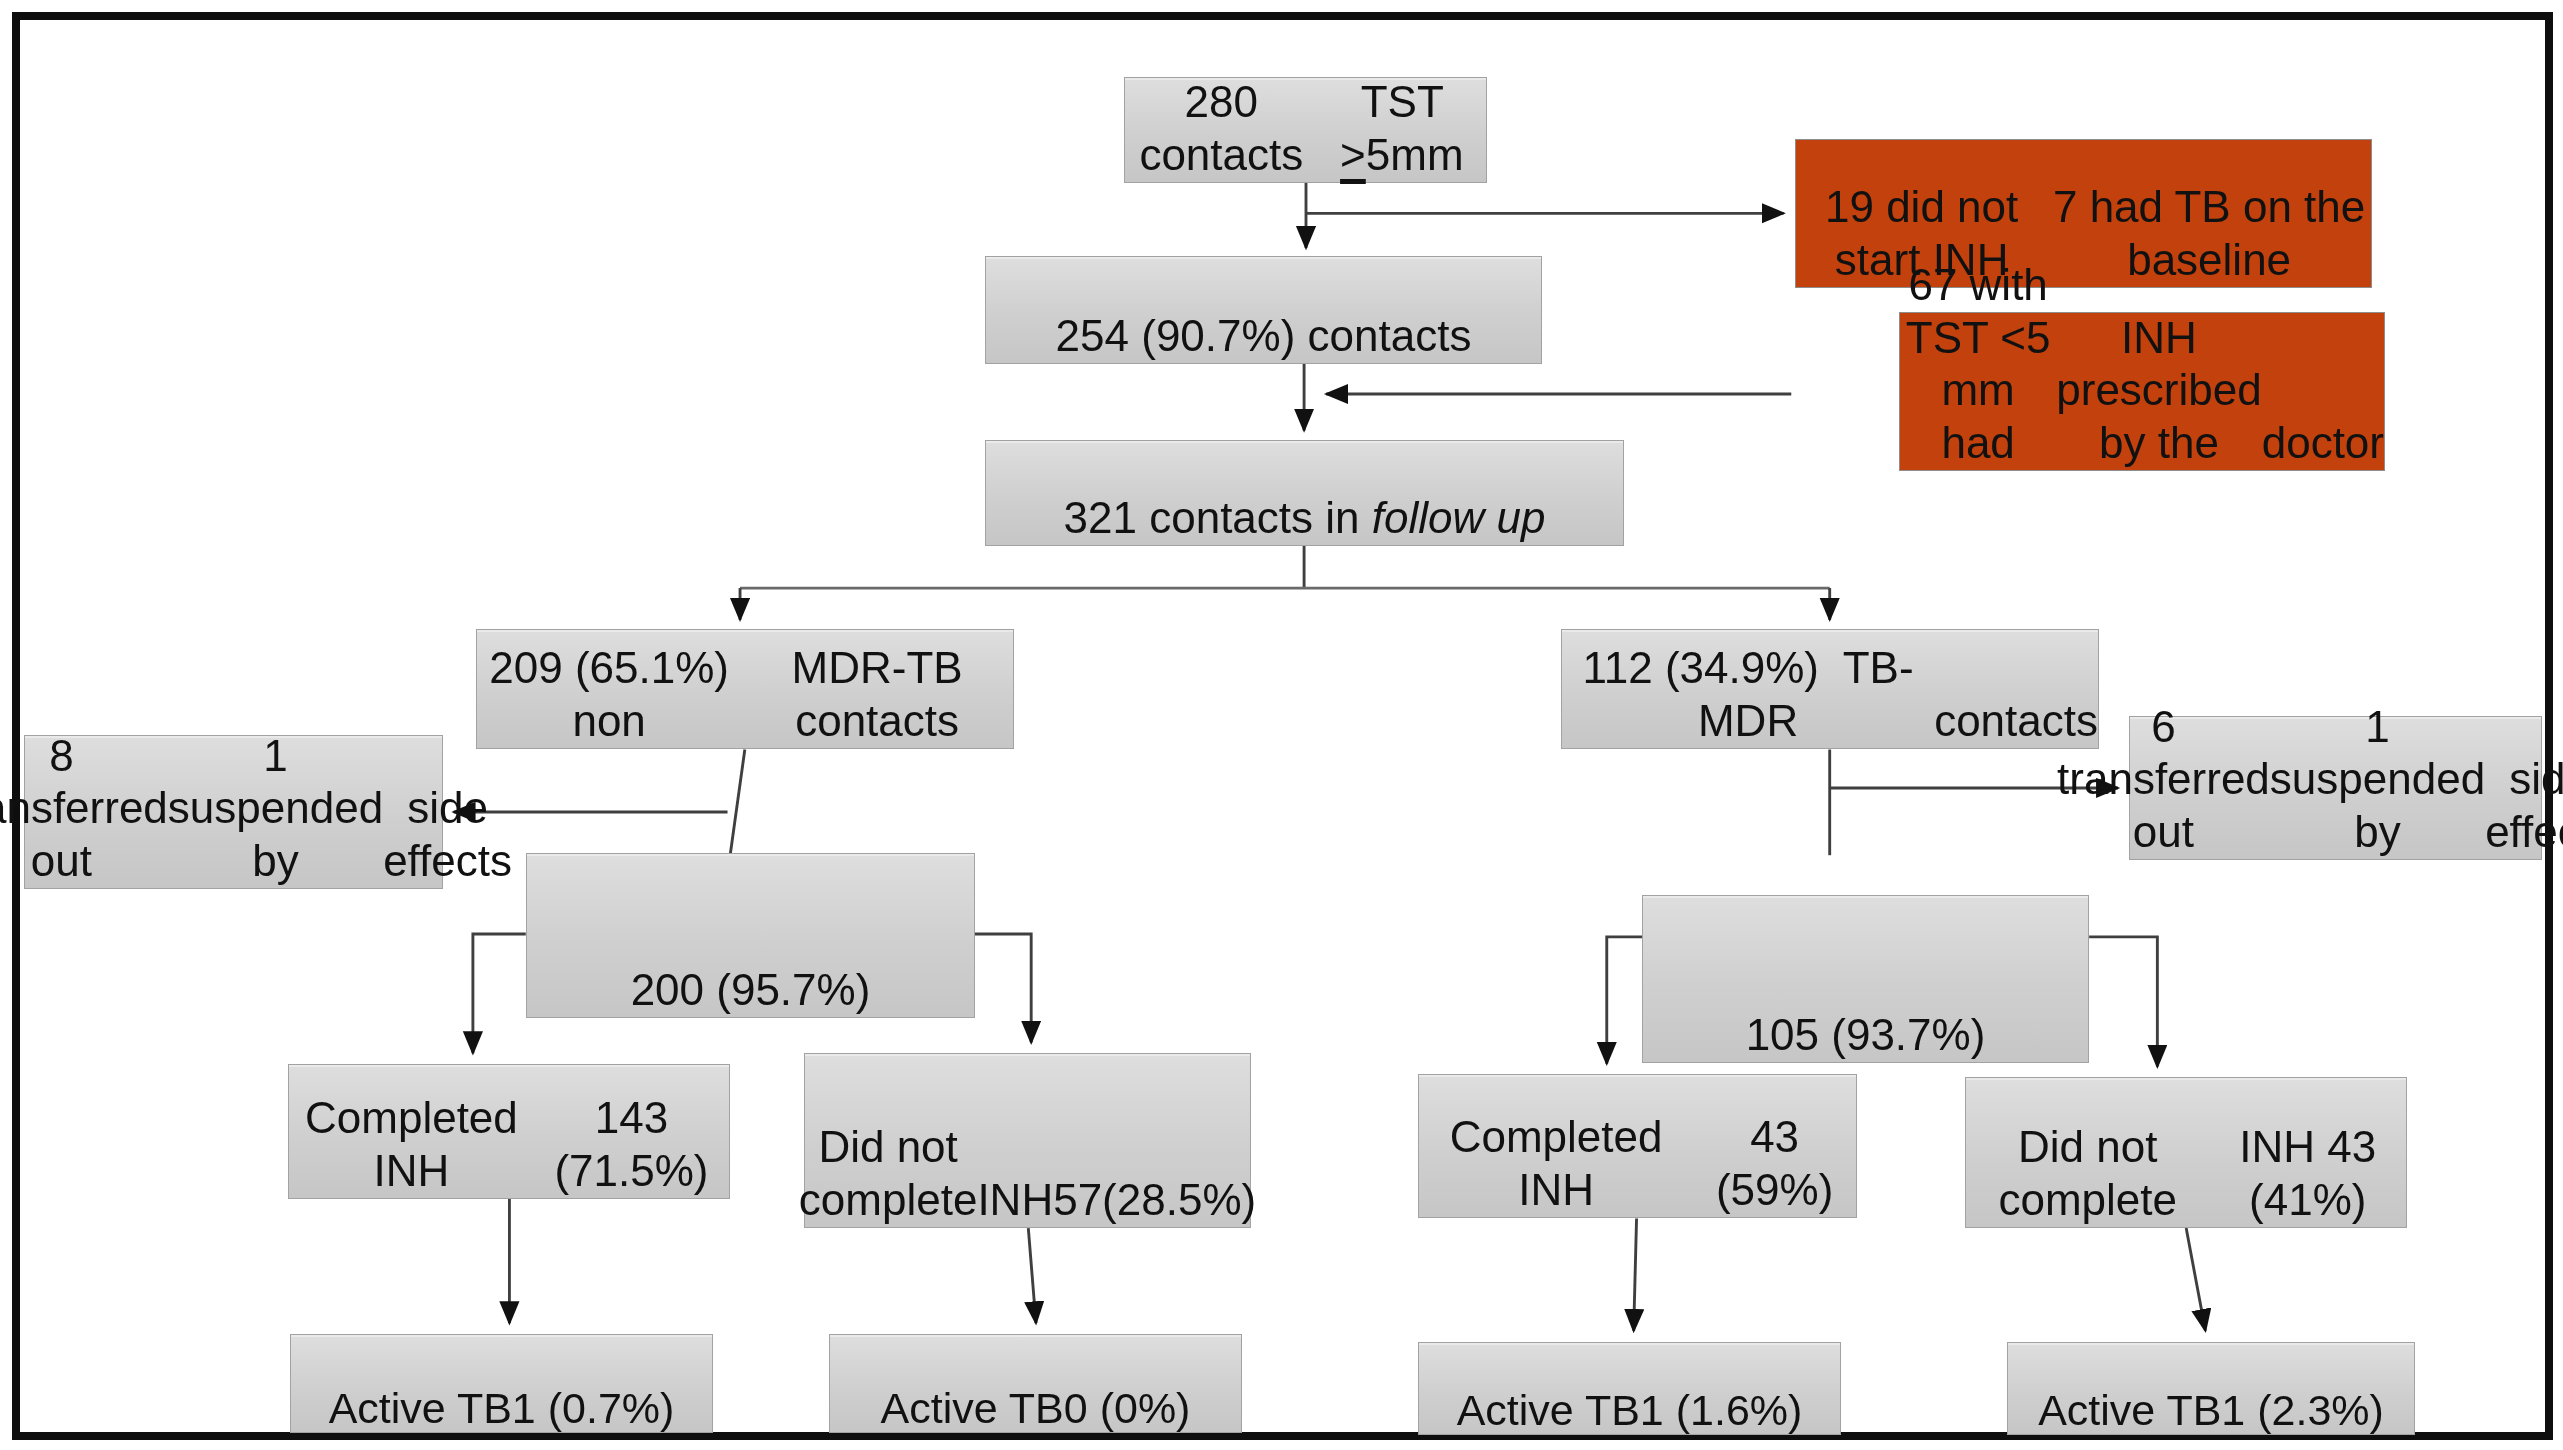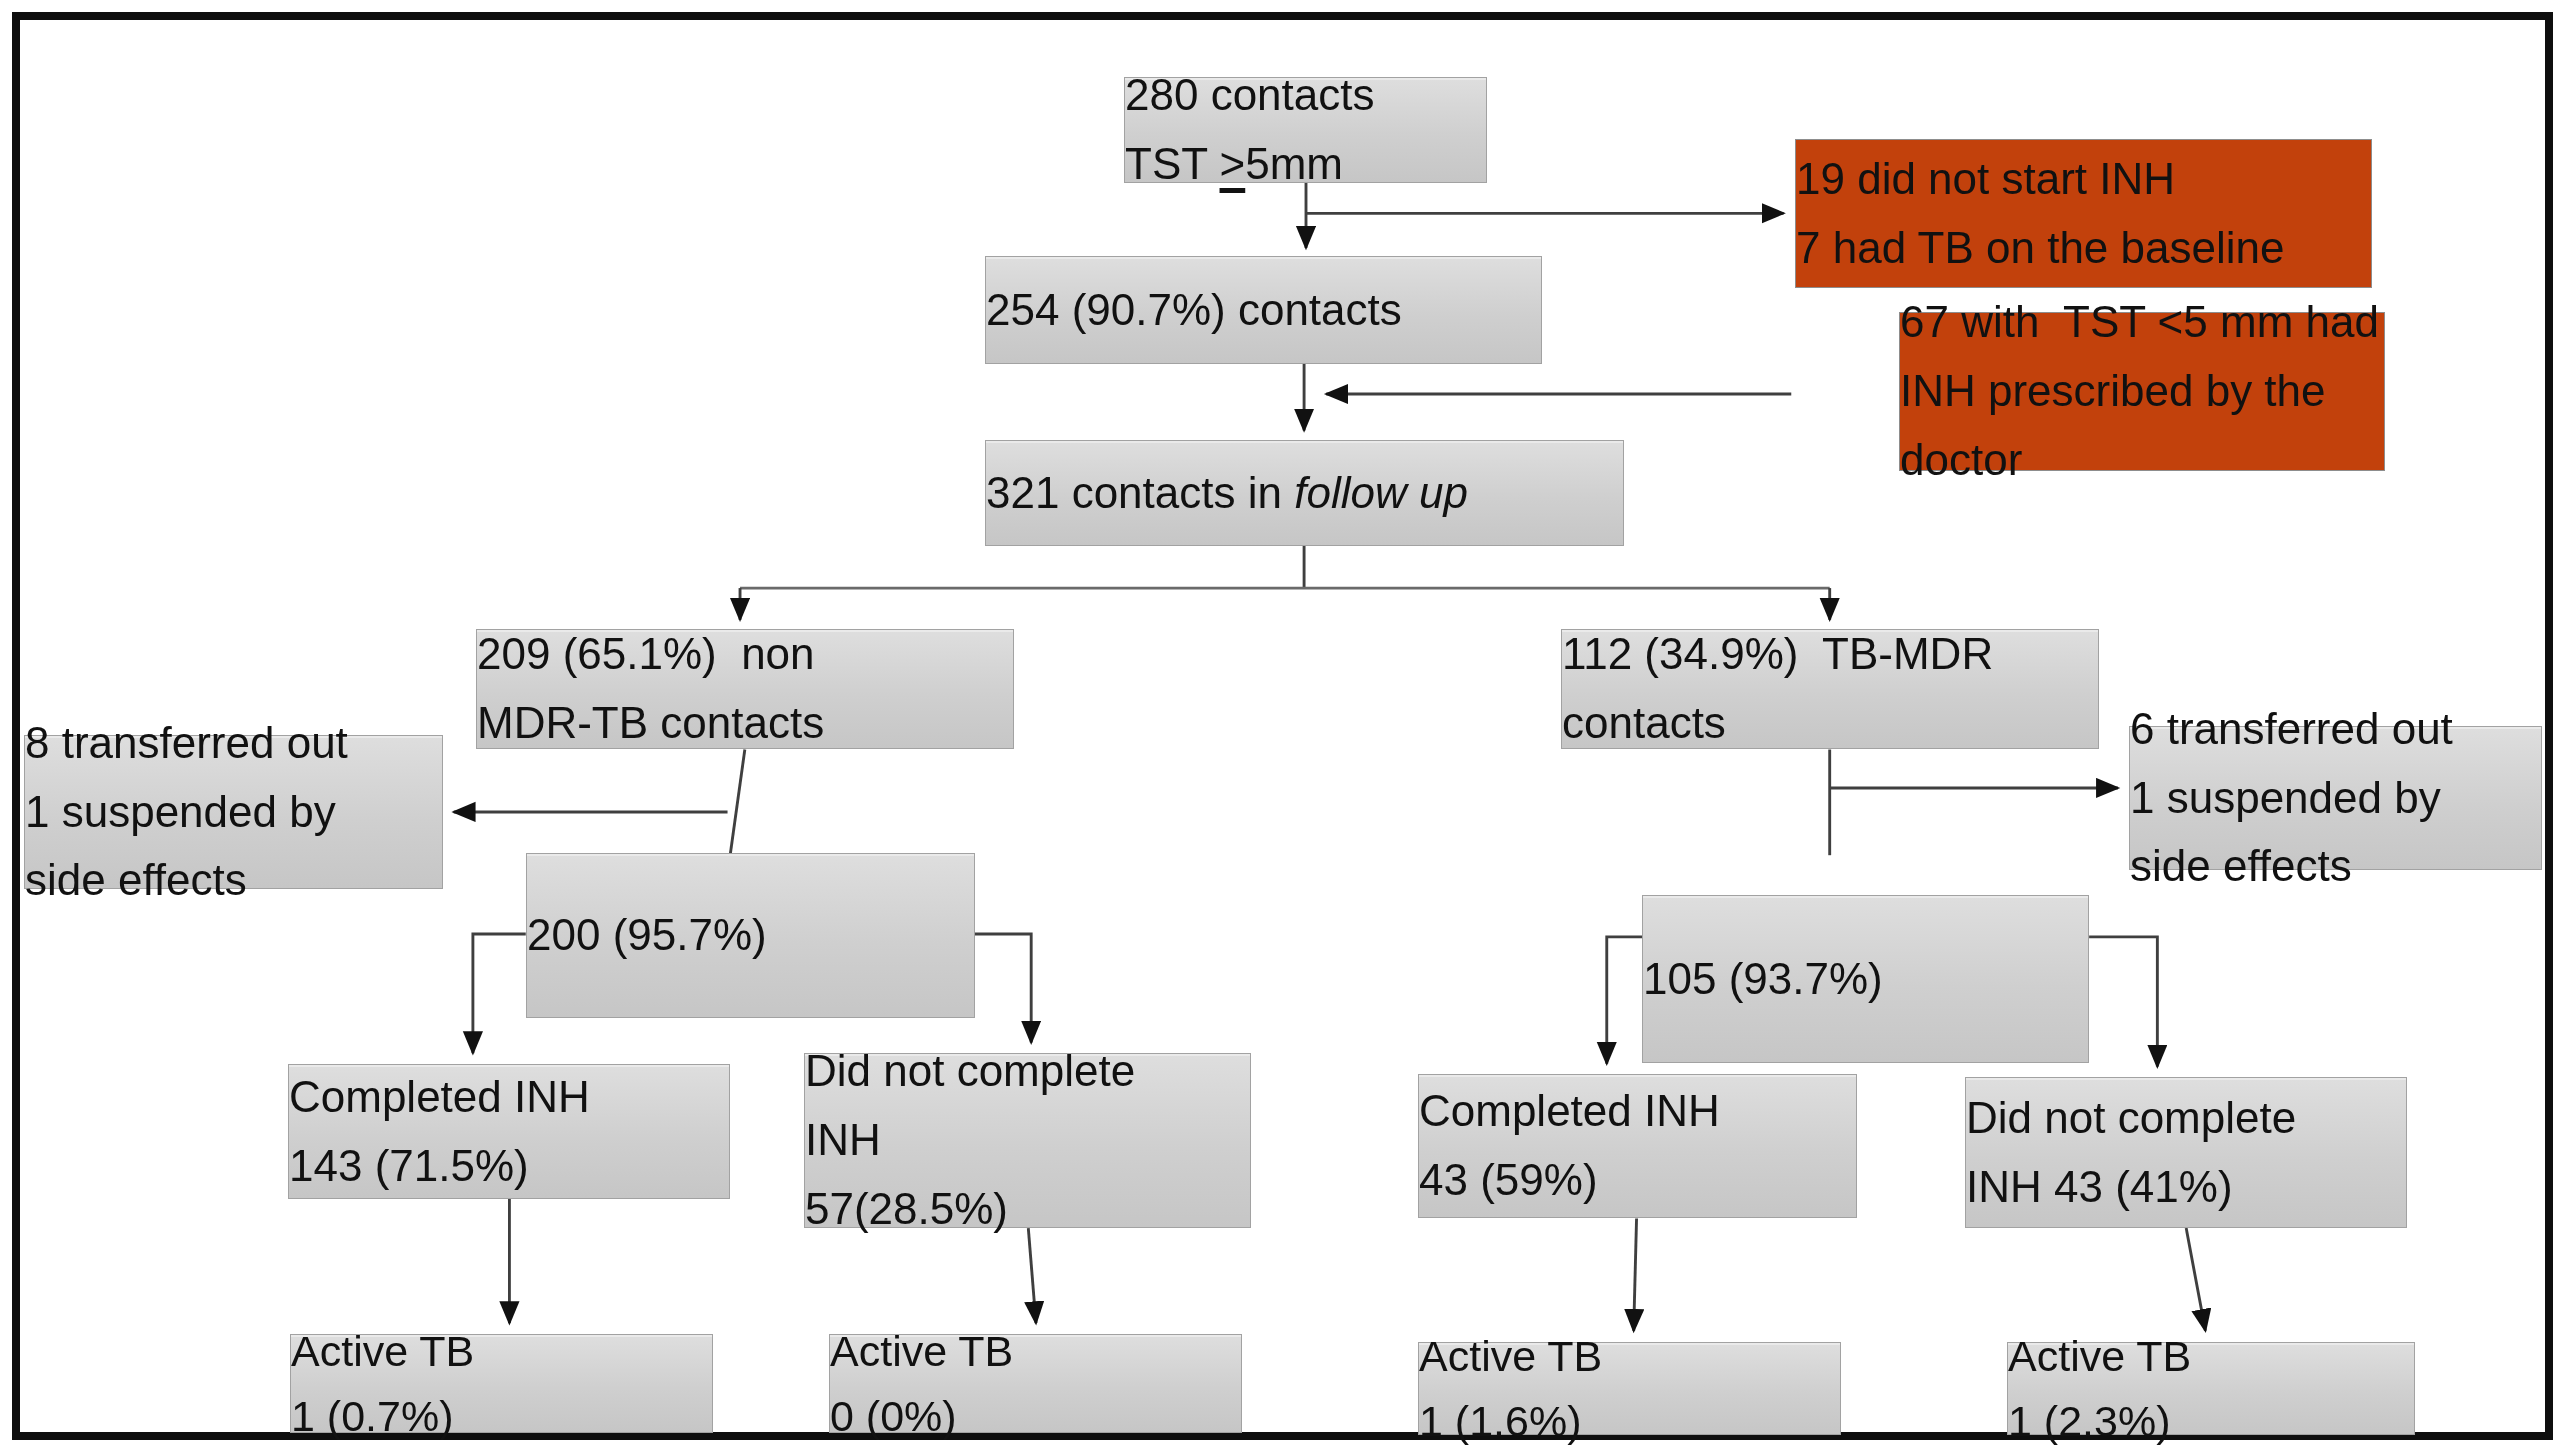--- a/index.html
+++ b/index.html
@@ -13,24 +13,24 @@
   }
   .frame{
     position:absolute;left:11.5px;top:11.5px;width:2541px;height:1428px;
     box-sizing:border-box;
     border:8.6px solid #0e0e0e;
   }
   svg.connectors{position:absolute;left:0;top:0;}
   .box{
     position:absolute;
     box-sizing:border-box;
-    display:flex;flex-direction:column;
-    align-items:flex-start;justify-content:center;
+    display:flex;flex-direction:row;
+    align-items:flex-end;justify-content:center;
     text-align:center;
-    font-size:44px;line-height:1.2;gap:16px;
+    font-size:44px;line-height:1.2;
   }
   .gray{
     background:linear-gradient(180deg,#dedede 0%,#cfcfcf 55%,#c6c6c6 100%);
     border:1.9px solid #a2a2a2;
     box-shadow:inset 0 1.9px 0 #eaeaea;
   }
   .white{
     background:#c2410c;
     border:1.9px solid #8d8d8d;
   }
@@ -44,21 +44,21 @@
   
   #b280 {left:1124px;top:77px;  width:363px;height:106px;}
   #b19  {left:1795px;top:139px; width:577px;height:149px;}
   #b254 {left:985px;top:256px; width:557px;height:108px;}
   #b67  {left:1899px;top:312px; width:486px;height:159px;}
   #b321 {left:985px;top:440px; width:639px;height:106px;}
   #b209 {left:476px; top:629px; width:538px;height:120px;}
   #b112 {left:1561px;top:629px; width:538px;height:120px;}
   #b8   {left:24px;  top:735px; width:419px;height:154px;}
   #b200 {left:526px; top:853px; width:449px;height:165px;}
-  #b6   {left:2129px;top:716px; width:413px;height:144px;margin-top:10px;}
+  #b6   {left:2129px;top:716px; width:413px;height:144px;}
   #b105 {left:1642px;top:855px; width:447px;height:168px;margin-top:40px;}
   #b143 {left:288px; top:1064px;width:442px;height:135px;}
   #b57  {left:804px; top:1053px;width:447px;height:175px;}
   #b62  {left:1418px;top:1074px;width:439px;height:144px;}
   #b43  {left:1965px;top:1077px;width:442px;height:151px;}
   #bt1  {left:290px; top:1334px;width:423px;height:99px;}
   #bt2  {left:829px; top:1334px;width:413px;height:99px;}
   #bt3  {left:1418px;top:1342px;width:423px;height:93px;}
   #bt4  {left:2007px;top:1342px;width:408px;height:93px;}
   .tb{font-size:43px;line-height:1.12;}

